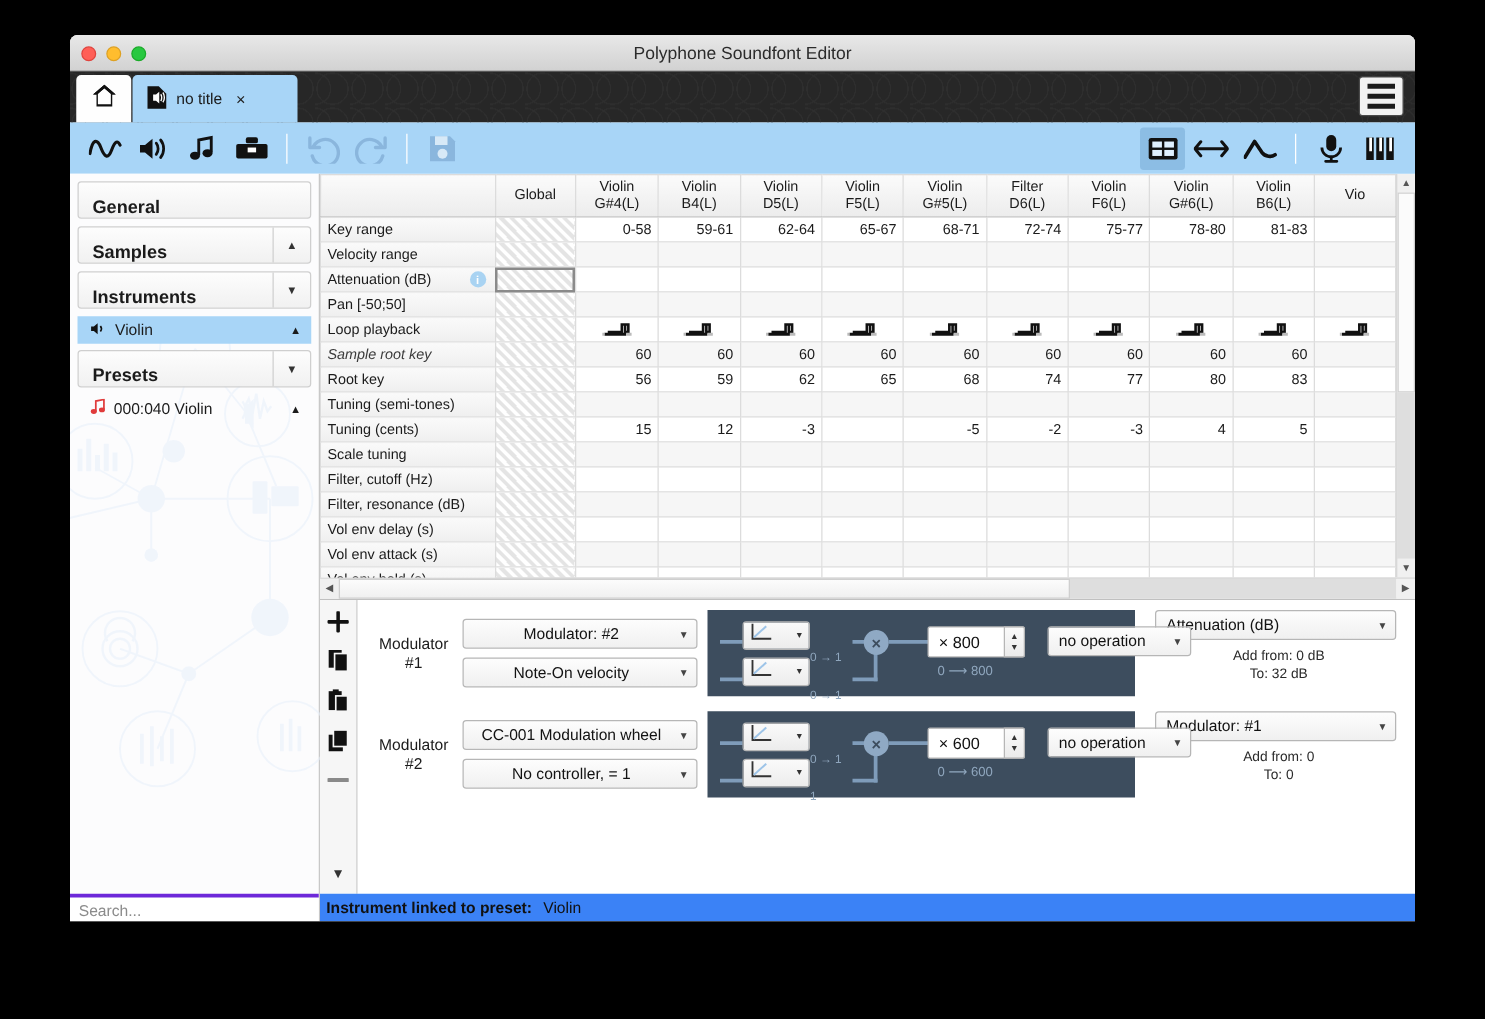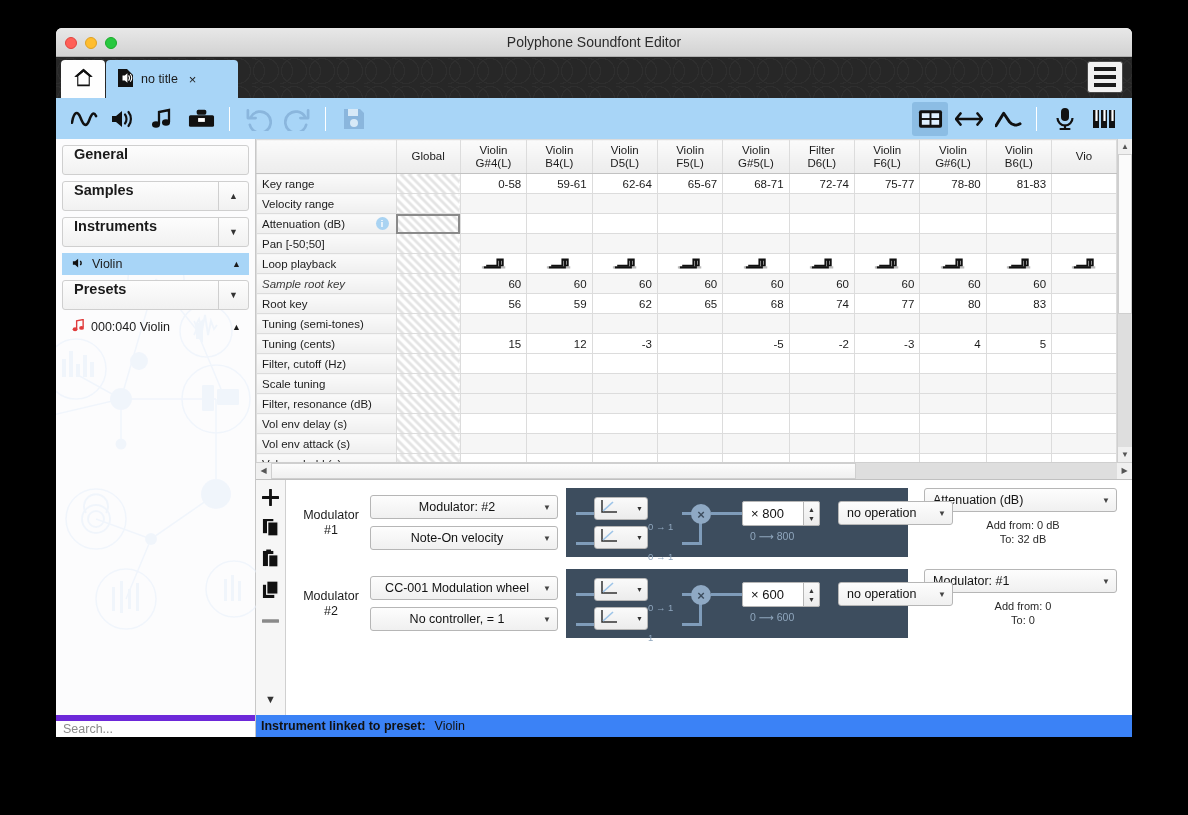--- a/index.html
+++ b/index.html
@@ -104,38 +104,38 @@
   .sb-watermark {
     position: absolute; left: 0; top: 130px;
     width: 200px; height: 420px;
     opacity: .55; pointer-events: none;
   }
   .sb-list { padding: 6px 4px 0 4px; position: relative; z-index: 2; }
   .sb-group {
     height: 30px; margin: 0 2px 6px 2px;
     background: linear-gradient(#fdfdfd,#f1f1f1);
     border: 1px solid #cfcfcf; border-radius: 3px;
-    display: flex; align-items: flex-start;
+    display: flex; align-items: flex-end;
     font-size: 14.5px; font-weight: bold; color: #1b1b1b;
     padding-left: 11px;
   }
   .sb-group .arrow { margin-left: auto; width: 30px; text-align: center;
     border-left: 1px solid #cfcfcf; height: 100%; display:flex;
     align-items:center; justify-content:center; font-size: 9px; color:#333; }
   .sb-item {
     height: 22px; display: flex; align-items: center; gap: 6px;
     font-size: 12.5px; color: #1b1b1b; padding-left: 10px;
     margin: 0 2px 5px 2px;
   }
   .sb-item.sel { background: #a8d5f7; }
   .sb-item .arrow { margin-left: auto; padding-right: 8px; font-size: 9px; }
   .search {
     margin-top: auto;
     height: 22px;
-    border-top: 6px solid #6d28d9;
+    border-top: 3px solid #6d28d9;
     background: #fff;
     display: flex; align-items: flex-end;
     padding-left: 5px;
   }
   .search input {
     border: 0; outline: 0; width: 100%;
     font-size: 12.5px; font-family: "Liberation Sans", sans-serif;
     color: #222; background: transparent;
   }
   .search input::placeholder { color: #8b8b8b; }
@@ -687,46 +687,46 @@
                     <td class="v">-3</td>
                     <td class="v"></td>
                     <td class="v">-5</td>
                     <td class="v">-2</td>
                     <td class="v">-3</td>
                     <td class="v">4</td>
                     <td class="v">5</td>
                     <td class="v"></td>
                   </tr>
                   <tr>
+                    <td class="rowlabel">Scale tuning</td>
+                    <td class="global"></td>
+                    <td class="v alt"></td>
+                    <td class="v alt"></td>
+                    <td class="v alt"></td>
+                    <td class="v alt"></td>
+                    <td class="v alt"></td>
+                    <td class="v alt"></td>
+                    <td class="v alt"></td>
+                    <td class="v alt"></td>
+                    <td class="v alt"></td>
+                    <td class="v alt"></td>
+                  </tr>
+                  <tr>
                     <td class="rowlabel">Filter, cutoff (Hz)</td>
                     <td class="global"></td>
                     <td class="v"></td>
                     <td class="v"></td>
                     <td class="v"></td>
                     <td class="v"></td>
                     <td class="v"></td>
                     <td class="v"></td>
                     <td class="v"></td>
                     <td class="v"></td>
                     <td class="v"></td>
                     <td class="v"></td>
-                  </tr>
-                  <tr>
-                    <td class="rowlabel">Scale tuning</td>
-                    <td class="global"></td>
-                    <td class="v alt"></td>
-                    <td class="v alt"></td>
-                    <td class="v alt"></td>
-                    <td class="v alt"></td>
-                    <td class="v alt"></td>
-                    <td class="v alt"></td>
-                    <td class="v alt"></td>
-                    <td class="v alt"></td>
-                    <td class="v alt"></td>
-                    <td class="v alt"></td>
                   </tr>
                   <tr>
                     <td class="rowlabel">Filter, resonance (dB)</td>
                     <td class="global"></td>
                     <td class="v alt"></td>
                     <td class="v alt"></td>
                     <td class="v alt"></td>
                     <td class="v alt"></td>
                     <td class="v alt"></td>
                     <td class="v alt"></td>

